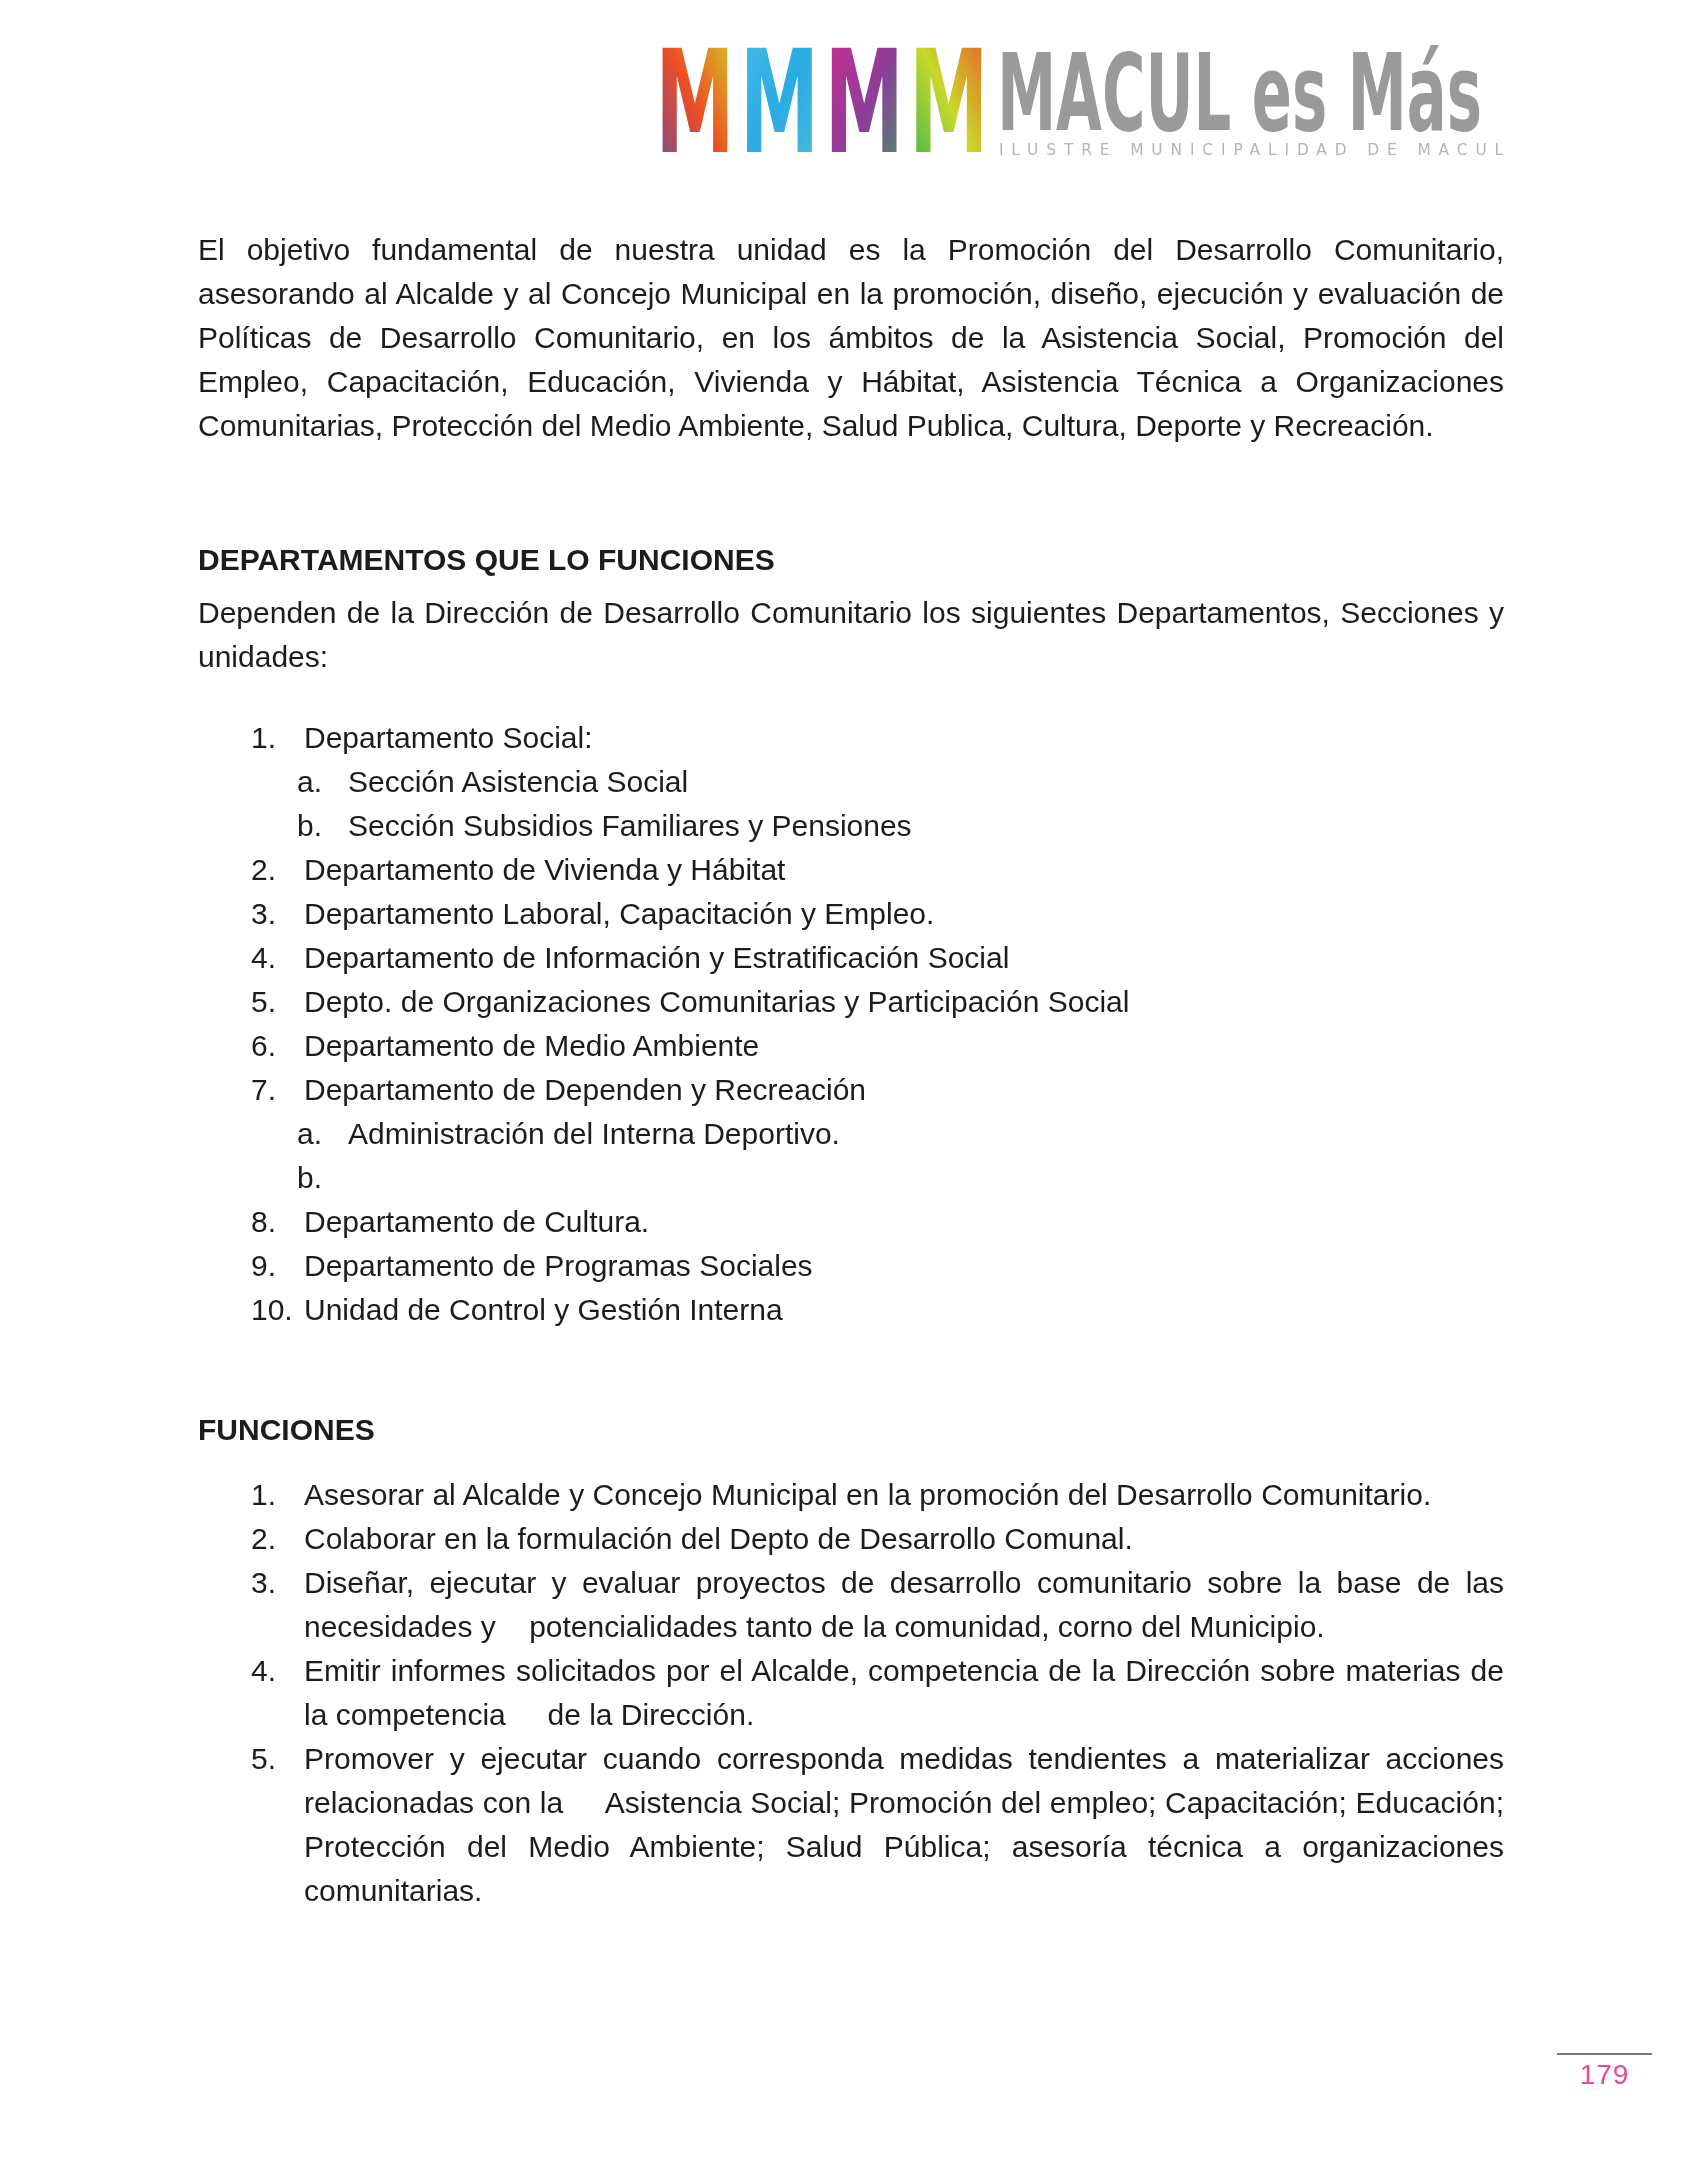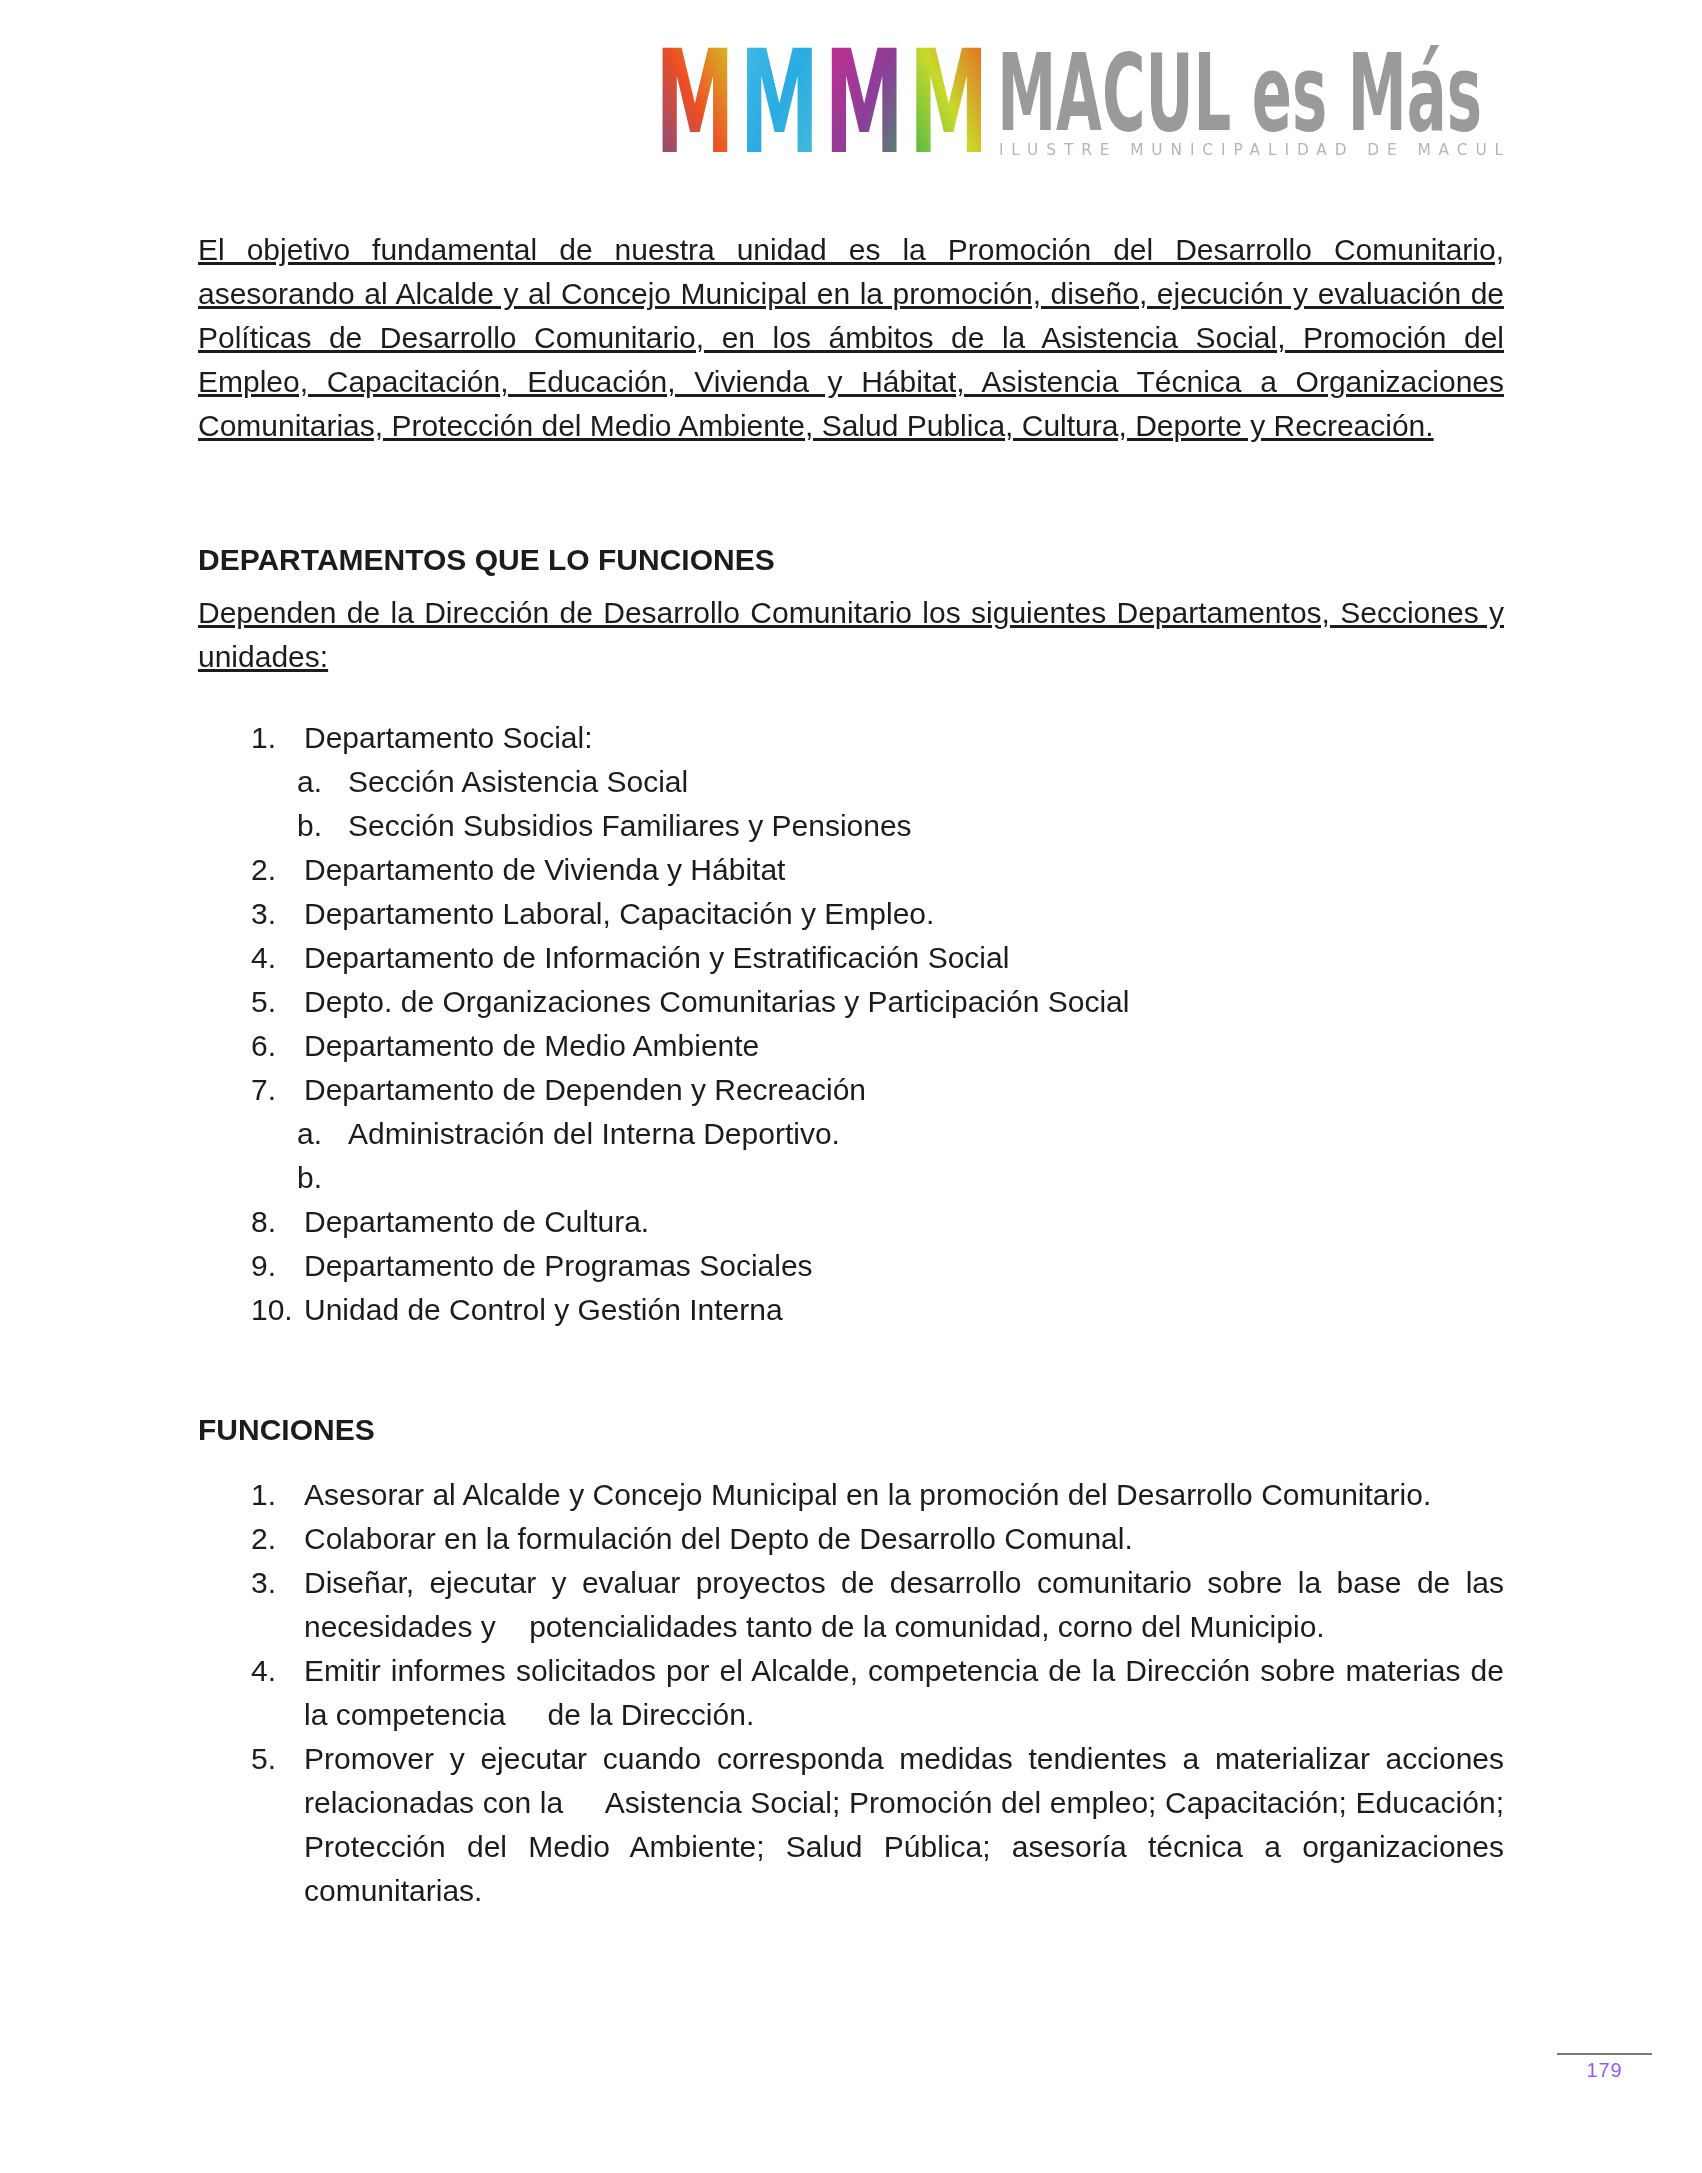--- a/index.html
+++ b/index.html
@@ -20,21 +20,20 @@
   .logo-title { font-family:"DejaVu Sans", sans-serif; font-weight:bold; }
   .logo-subtitle { font-family:"DejaVu Sans", sans-serif; font-weight:normal; }
   
   .bodytext {
     position:absolute;
     left:198px;
     width:1306px;
     font-size:30px;
     line-height:44px;
     text-align:justify;
-    text-decoration:underline;
   }
   .intro { top:228px; }
   .heading {
     position:absolute;
     left:198px;
     font-size:30px;
     line-height:44px;
     font-weight:bold;
   }
   .heading-departamentos { top:538px; }
@@ -61,22 +60,22 @@
     width:95px;
     text-align:center;
   }
   .footer-rule {
     width:95px;
     height:0;
     border-top:2.6px solid #7a7a7a;
   }
   .page-num {
     margin-top:4.4px;
-    font-size:20px;
-    color:#8b5cf6;
+    font-size:28px;
+    color:#ec4899;
     letter-spacing:0.9px;
   }
 </style>
 </head>
 <body>
 
 <div class="page">
 
   <div class="logo">
     <svg width="851" height="119" viewBox="0 0 965 135">

